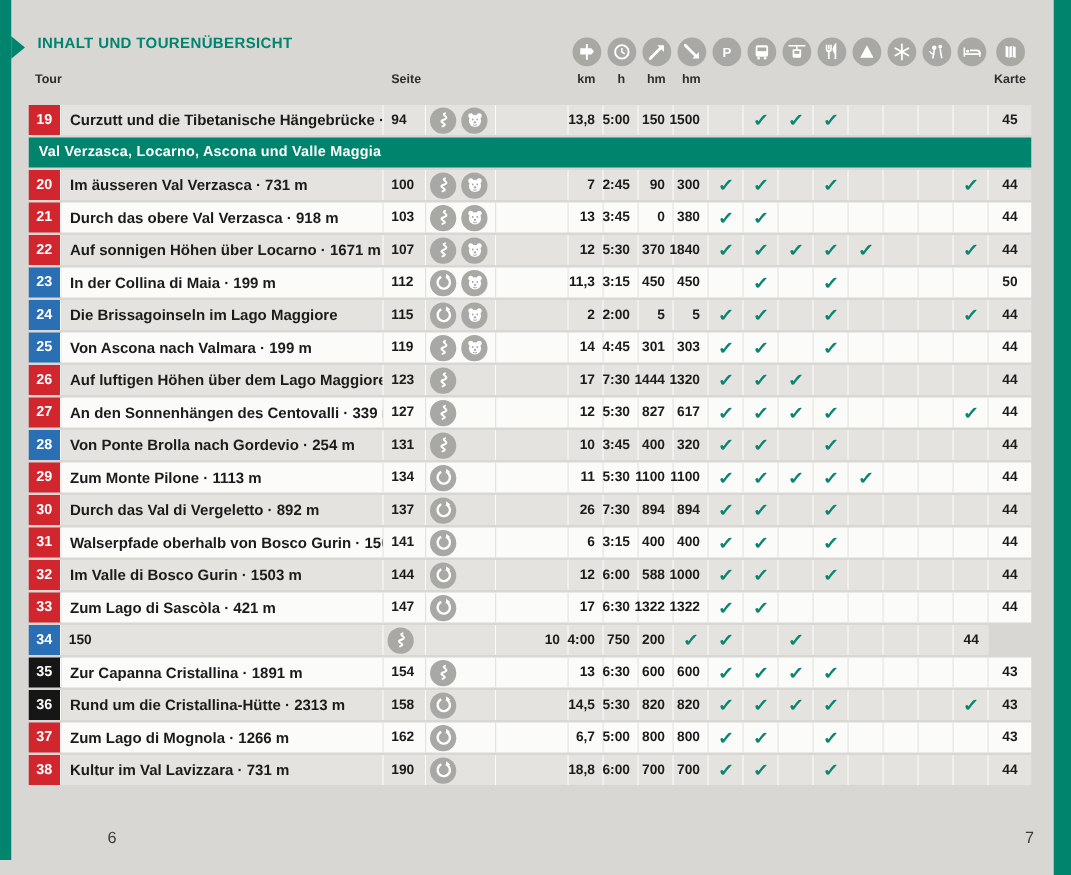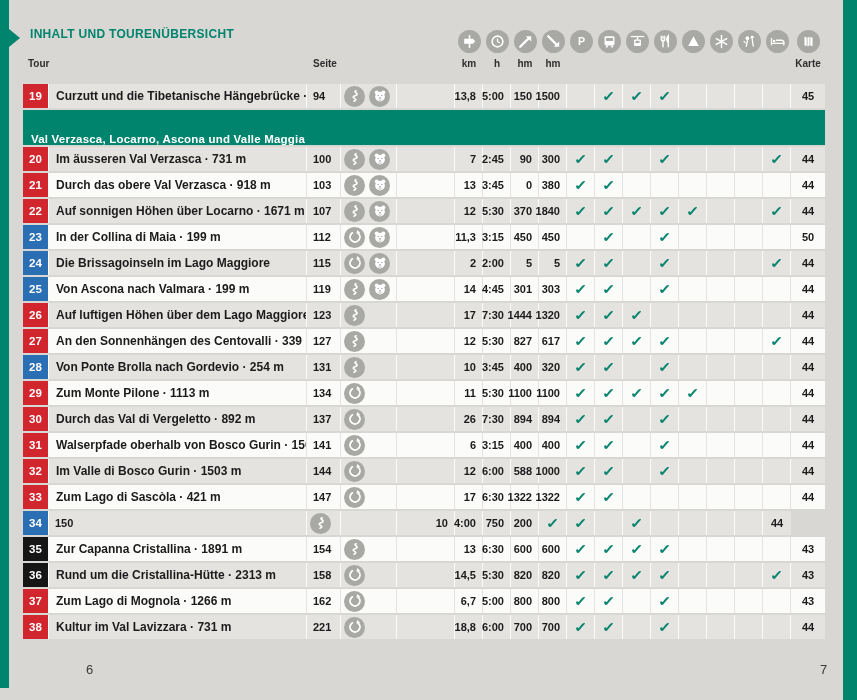--- a/index.html
+++ b/index.html
@@ -54,22 +54,22 @@
   .cseite{font-size:11px;font-weight:bold;color:#1b1b1b;padding-left:6px;}
   .cicons{gap:4px;padding-left:3px;}
   .cicons .dcircle{width:21px;height:21px;border-radius:50%;background:#a8a8a5;
     display:flex;justify-content:center;align-items:center;}
   .cicons .dcircle svg{width:16px;height:16px;display:block;}
   .cstat{justify-content:flex-end;font-size:11px;font-weight:bold;color:#1b1b1b;padding-right:6px;}
   .cfeat{justify-content:center;}
   .check{color:#0b8470;font-size:14px;font-weight:bold;line-height:1;transform:scaleX(1.15);}
   .ckarte{justify-content:center;font-size:11px;font-weight:bold;color:#1b1b1b;}
   .section{
-    height:35px;margin-bottom:2px;background:var(--teal);color:#fff;
-    font-size:11.5px;font-weight:bold;display:flex;align-items:flex-end;padding-left:8px;
+    height:24px;margin-bottom:2px;background:var(--teal);color:#fff;
+    font-size:11.5px;font-weight:bold;display:flex;align-items:center;padding-left:8px;
     letter-spacing:.2px;
   }
   .pageno{position:absolute;top:662px;font-size:13px;color:#3a3a3a;}
   .pageno.left{left:86px;}
   .pageno.right{left:820px;}
 </style>
 </head>
 <body>
 
 <div class="bar-left"></div>
@@ -930,21 +930,21 @@
       </div>
       <div class="c cfeat"></div>
       <div class="c cfeat"></div>
       <div class="c cfeat"></div>
       <div class="c cfeat"></div>
       <div class="c ckarte">43</div>
     </div>
     <div class="row grid gray">
       <div class="c badge red">38</div>
       <div class="c cname">Kultur im Val Lavizzara · 731 m</div>
-      <div class="c cseite">221</div>
+      <div class="c cseite">190</div>
       <div class="c cicons">
         <span class="dcircle">
           <svg viewBox="0 0 24 24">
             <circle cx="12" cy="12" r="7.4" fill="none" stroke="#fff" stroke-width="2.8" stroke-dasharray="38 9" transform="rotate(-55 12 12)"></circle>
             <path d="M15.2 1.6l4.8 4-5.8 1.6z" fill="#fff"></path>
           </svg>
         </span>
       </div>
       <div class="c"></div>
       <div class="c cstat">18,8</div>

